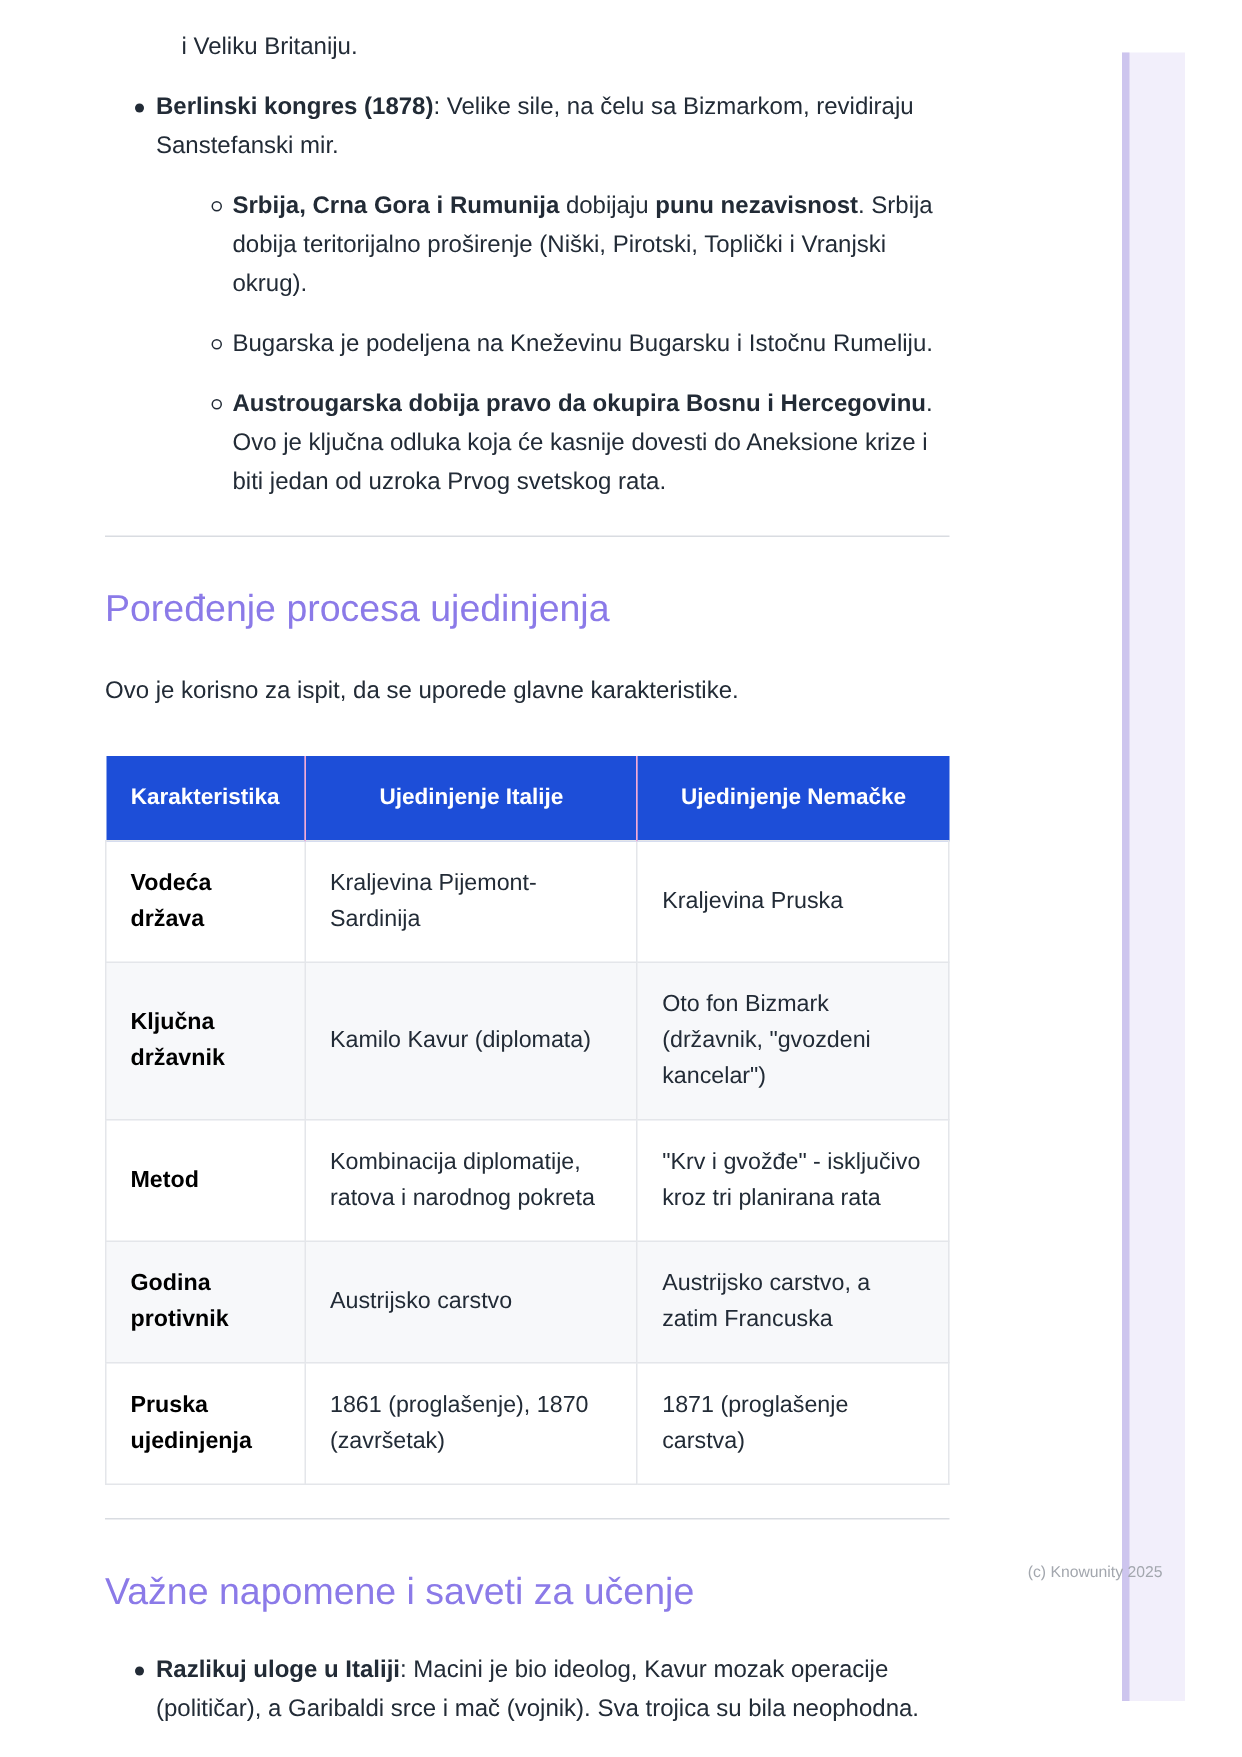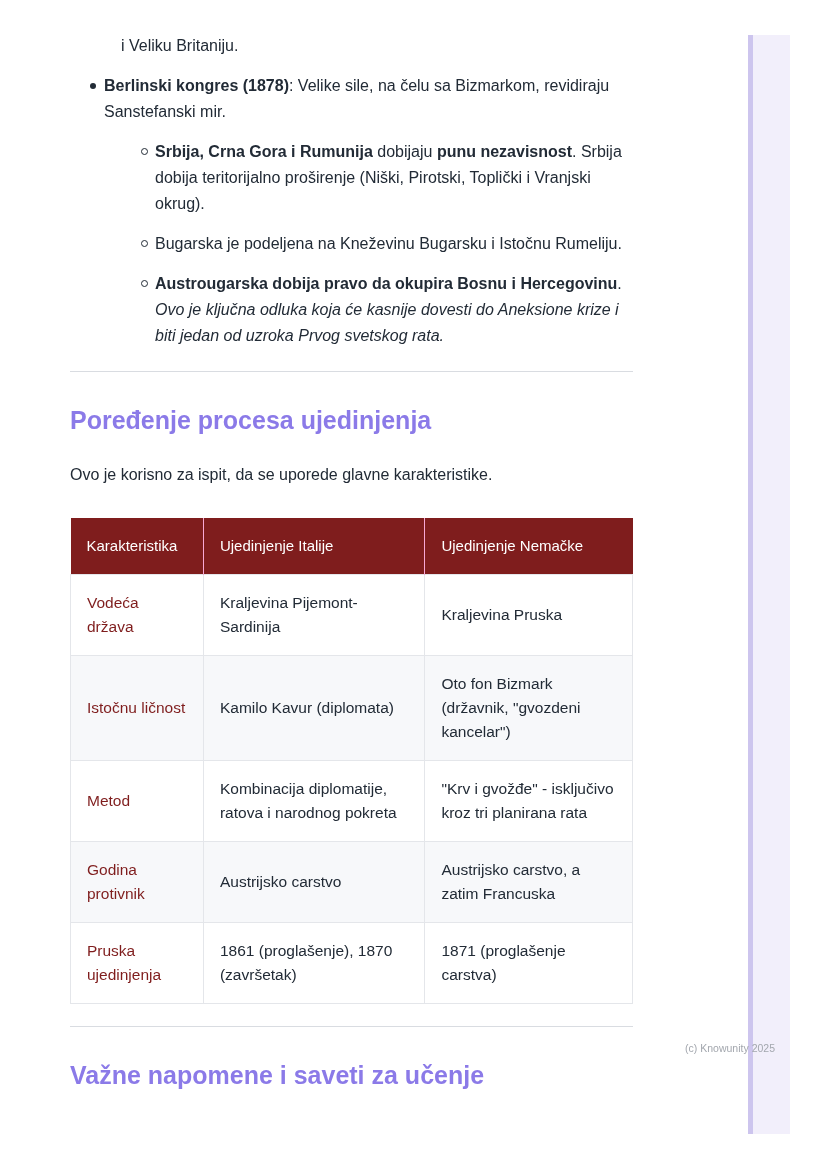--- a/index.html
+++ b/index.html
@@ -8,26 +8,26 @@
     background:#ffffff;
     font-family:"Liberation Sans", sans-serif;
     color:#222b36;
     position:relative;
     overflow:hidden;
   }
   .content {
     position:absolute;
     left:70px; top:0;
     width:563px;
-    padding-top:33px;
+    padding-top:19px;
     font-size:16px;
     line-height:26px;
   }
   .b { font-weight:bold; }
-  .i { font-style:italic; }
+  .i { }
   .orphan-line { margin-left:51px; }
 
   
   .li1 { position:relative; padding-left:34px; margin-top:14px; }
   .li1 > .dot {
     position:absolute; left:20px; top:10px;
     width:6px; height:6px; border-radius:50%; background:#222b36;
   }
   .sublist { margin-top:8px; }
   .li2 { position:relative; padding-left:51px; margin-top:14px; }
@@ -36,51 +36,51 @@
     width:7px; height:7px; border-radius:50%;
     border:1.5px solid #222b36; background:transparent;
   }
 
   .divider {
     border:none; border-top:1px solid #d9dce1;
     margin:22px 0 0 0;
   }
 
   h2.section-heading {
-    font-size:25px; line-height:32px; font-weight:bold;
+    font-size:25px; line-height:32px; font-weight:normal;
     color:#8b7ae8;
     margin-top:32px;
   }
   p.section-intro { margin-top:26px; }
 
   table.compare-table {
     margin-top:30px;
     width:563px;
     border-collapse:collapse;
     font-size:15.5px;
     line-height:24px;
   }
   table.compare-table col.c1 { width:133px; }
   table.compare-table col.c2 { width:222px; }
   table.compare-table col.c3 { width:208px; }
   table.compare-table th {
-    background:#7f1d1d; color:#ffffff;
-    font-weight:normal; text-align:left;
+    background:#1d4ed8; color:#ffffff;
+    font-weight:bold; text-align:center;
     padding:16px 16px; font-size:15px;
     border:none;
   }
   table.compare-table th + th { border-left:1px solid #f9a8d4; }
   table.compare-table td {
     border:1px solid #e4e6ea;
     padding:16px 16px;
     vertical-align:middle;
     background:#ffffff;
   }
   table.compare-table tbody tr:nth-child(even) td { background:#f7f8fa; }
-  table.compare-table td.rowlabel { font-weight:normal; color:#7f1d1d; }
+  table.compare-table td.rowlabel { font-weight:bold; color:#000000; }
 
   .notes-list { margin-top:24px; }
 
   .footer-note {
     position:absolute;
     right:53px; top:1041px;
     font-size:10.5px; line-height:14px;
     color:#a3a7ae;
     z-index:3;
   }
@@ -141,21 +141,21 @@
         <th>Ujedinjenje Nemačke</th>
       </tr>
     </thead>
     <tbody>
       <tr>
         <td class="rowlabel">Vodeća država</td>
         <td>Kraljevina Pijemont-Sardinija</td>
         <td>Kraljevina Pruska</td>
       </tr>
       <tr>
-        <td class="rowlabel">Istočnu ličnost</td>
+        <td class="rowlabel">Ključna državnik</td>
         <td>Kamilo Kavur (diplomata)</td>
         <td>Oto fon Bizmark (državnik, "gvozdeni kancelar")</td>
       </tr>
       <tr>
         <td class="rowlabel">Metod</td>
         <td>Kombinacija diplomatije, ratova i narodnog pokreta</td>
         <td>"Krv i gvožđe" - isključivo kroz tri planirana rata</td>
       </tr>
       <tr>
         <td class="rowlabel">Godina protivnik</td>
@@ -167,18 +167,25 @@
         <td>1861 (proglašenje), 1870 (završetak)</td>
         <td>1871 (proglašenje carstva)</td>
       </tr>
     </tbody>
   </table>
 
   <hr class="divider">
 
   <h2 class="section-heading">Važne napomene i saveti za učenje</h2>
 
+  <div class="notes-list">
+    <div class="li1">
+      <span class="dot"></span>
+      <span class="b">Razlikuj uloge u Italiji</span><span>: Macini je bio ideolog, Kavur mozak operacije (političar), a Garibaldi srce i mač (vojnik). Sva trojica su bila neophodna.</span>
+    </div>
+
+  </div>
 
 </div>
 
 <div class="scroll-track"></div>
 
 <div class="footer-note">(c) Knowunity 2025</div>
 
 </body></html>

